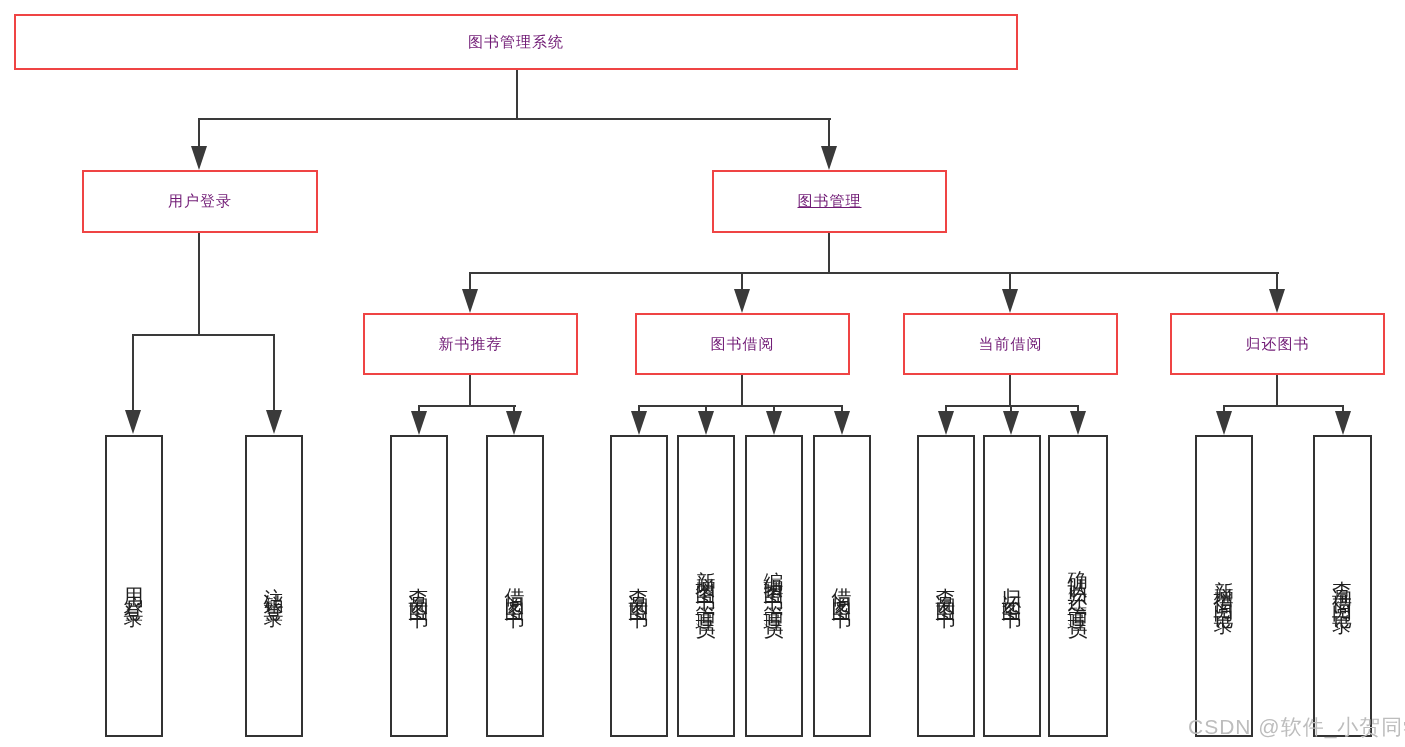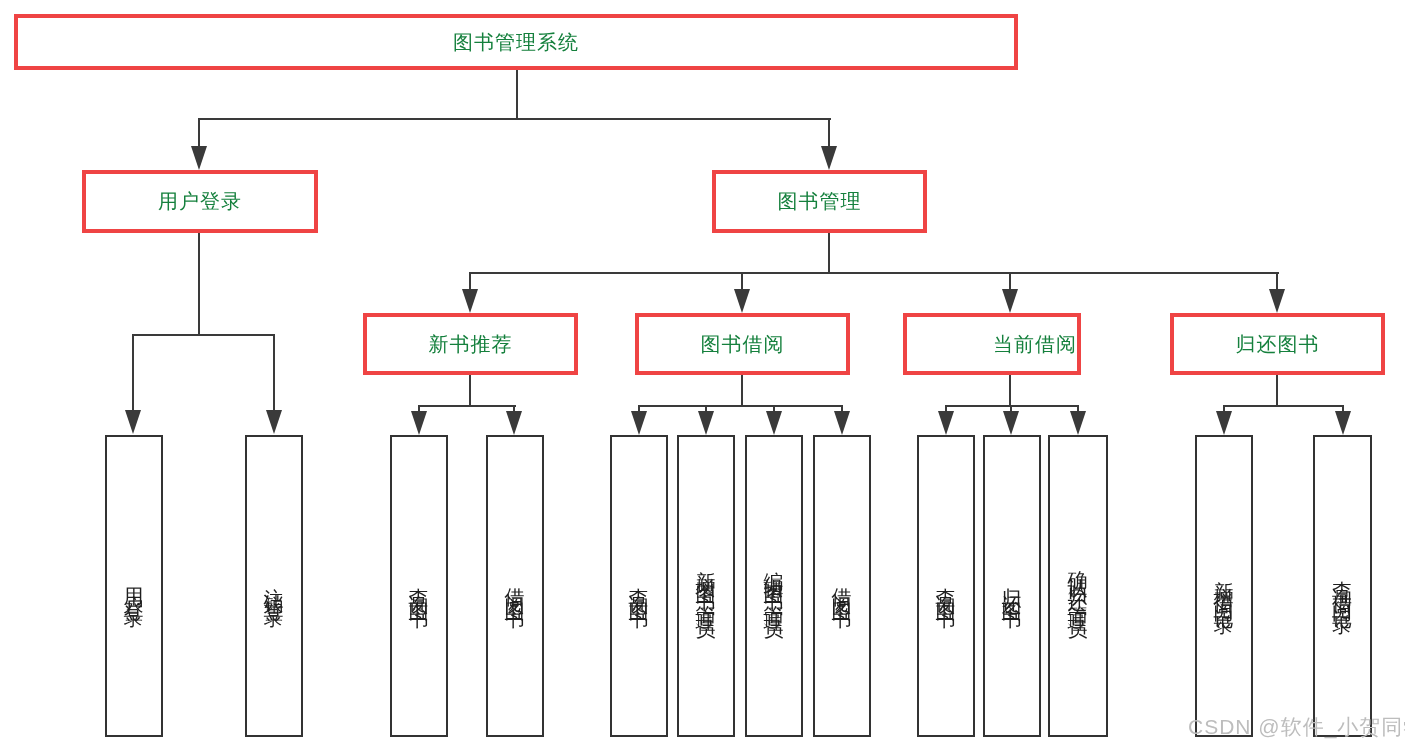--- a/index.html
+++ b/index.html
@@ -11,27 +11,27 @@
   #canvas {
     position: relative;
     width: 1405px;
     height: 747px;
     background: #ffffff;
     overflow: hidden;
   }
   .hbox {
     position: absolute;
     box-sizing: border-box;
-    border: 4px solid #ef4444;
+    border: 2px solid #ef4444;
     background: #ffffff;
     display: flex;
     align-items: center;
     justify-content: center;
-    font-size: 20px;
-    color: #15803d;
+    font-size: 15px;
+    color: #701a75;
     letter-spacing: 1px;
     z-index: 2;
   }
   .vbox {
     position: absolute;
     box-sizing: border-box;
     border: 2px solid #333333;
     background: #ffffff;
     display: flex;
     align-items: center;
@@ -81,33 +81,33 @@
 <div id="canvas">
 
   <div class="hbox" style="left:14px; top:14px; width:1004px; height:56px;">
     <span>图书管理系统</span>
   </div>
 
   <div class="hbox" style="left:82px; top:170px; width:236px; height:63px;">
     <span>用户登录</span>
   </div>
 
-  <div class="hbox" style="left:712px; top:170px; width:215px; height:63px;">
+  <div class="hbox" style="left:712px; top:170px; width:235px; height:63px;text-decoration:underline;">
     <span>图书管理</span>
   </div>
 
   <div class="hbox" style="left:363px; top:313px; width:215px; height:62px;font-family:Liberation Mono, monospace;">
     <span>新书推荐</span>
   </div>
 
   <div class="hbox" style="left:635px; top:313px; width:215px; height:62px;">
     <span>图书借阅</span>
   </div>
 
-  <div class="hbox" style="left:903px; top:313px; width:178px; height:62px;justify-content:flex-end;">
+  <div class="hbox" style="left:903px; top:313px; width:215px; height:62px;">
     <span>当前借阅</span>
   </div>
 
   <div class="hbox" style="left:1170px; top:313px; width:215px; height:62px;">
     <span>归还图书</span>
   </div>
 
   <div class="vbox" style="left:105px;">
     <span>用户登录</span>
   </div>

